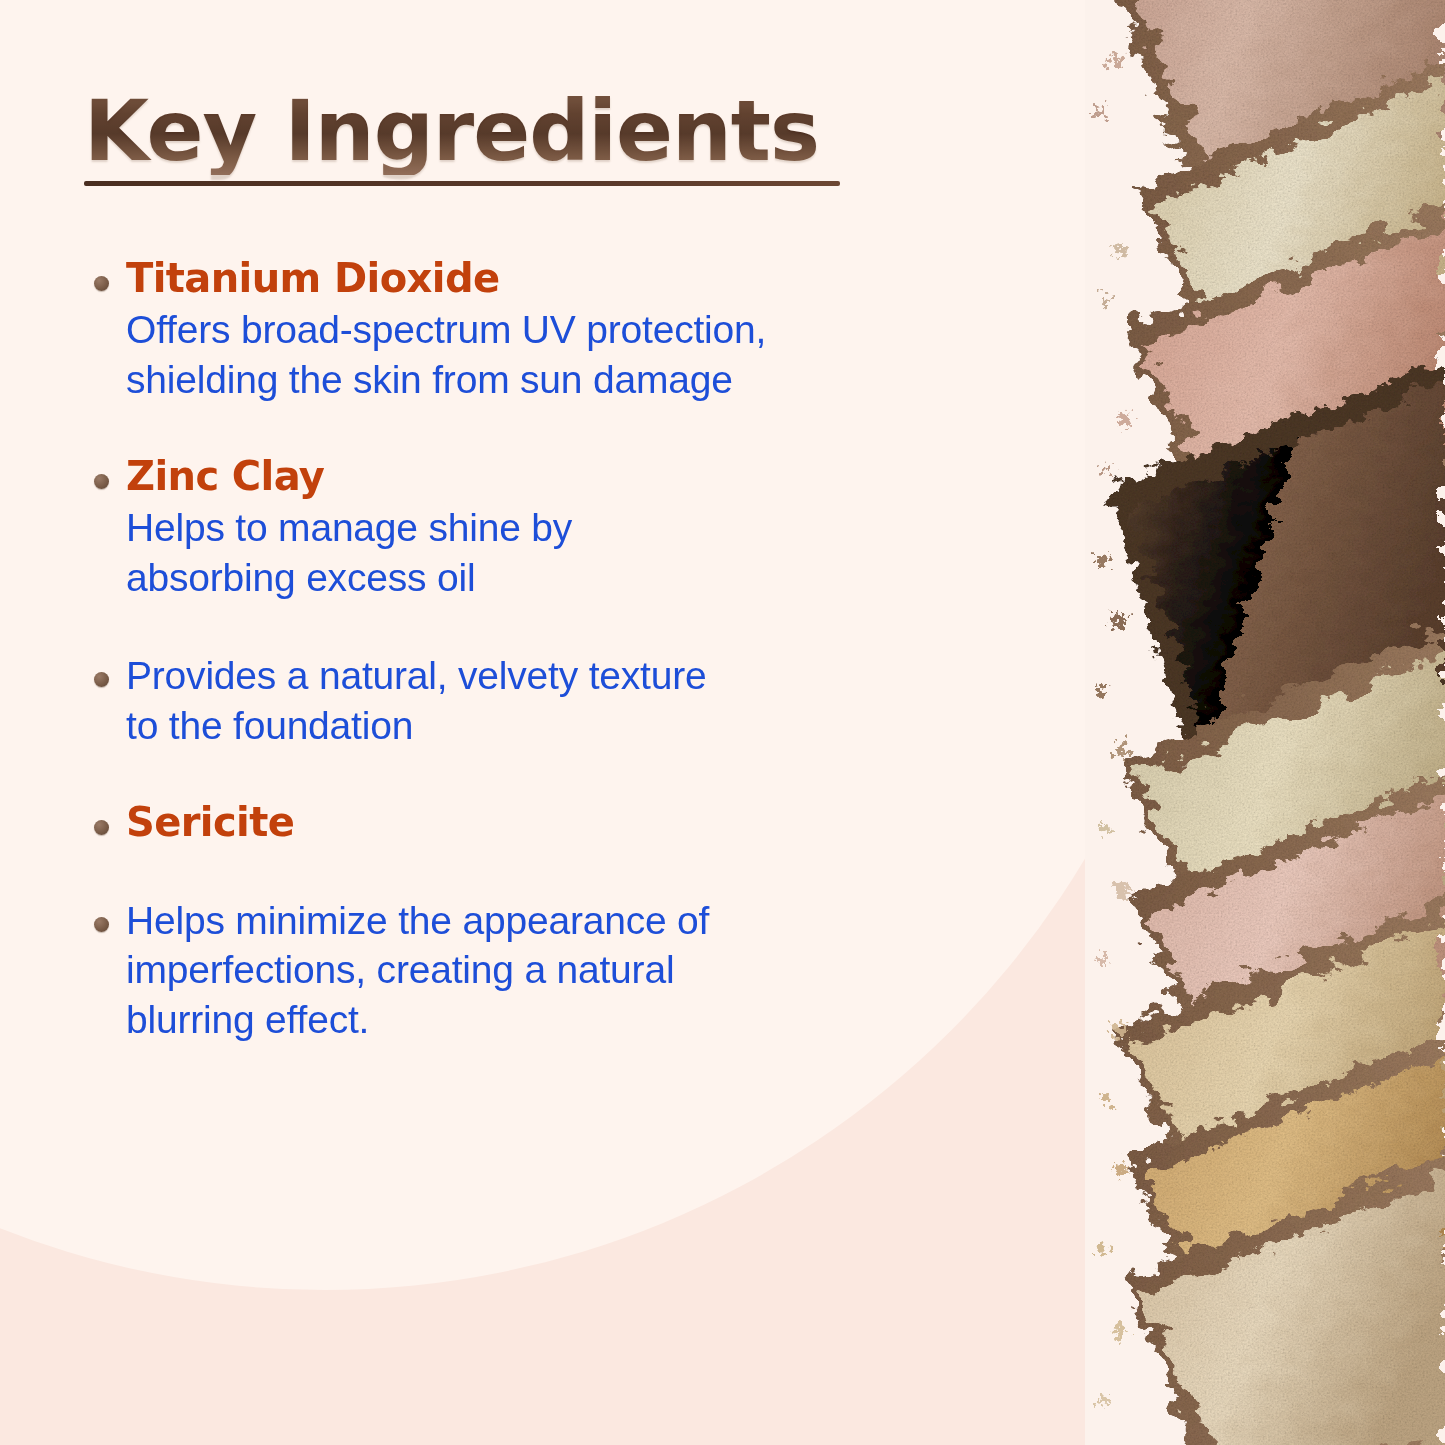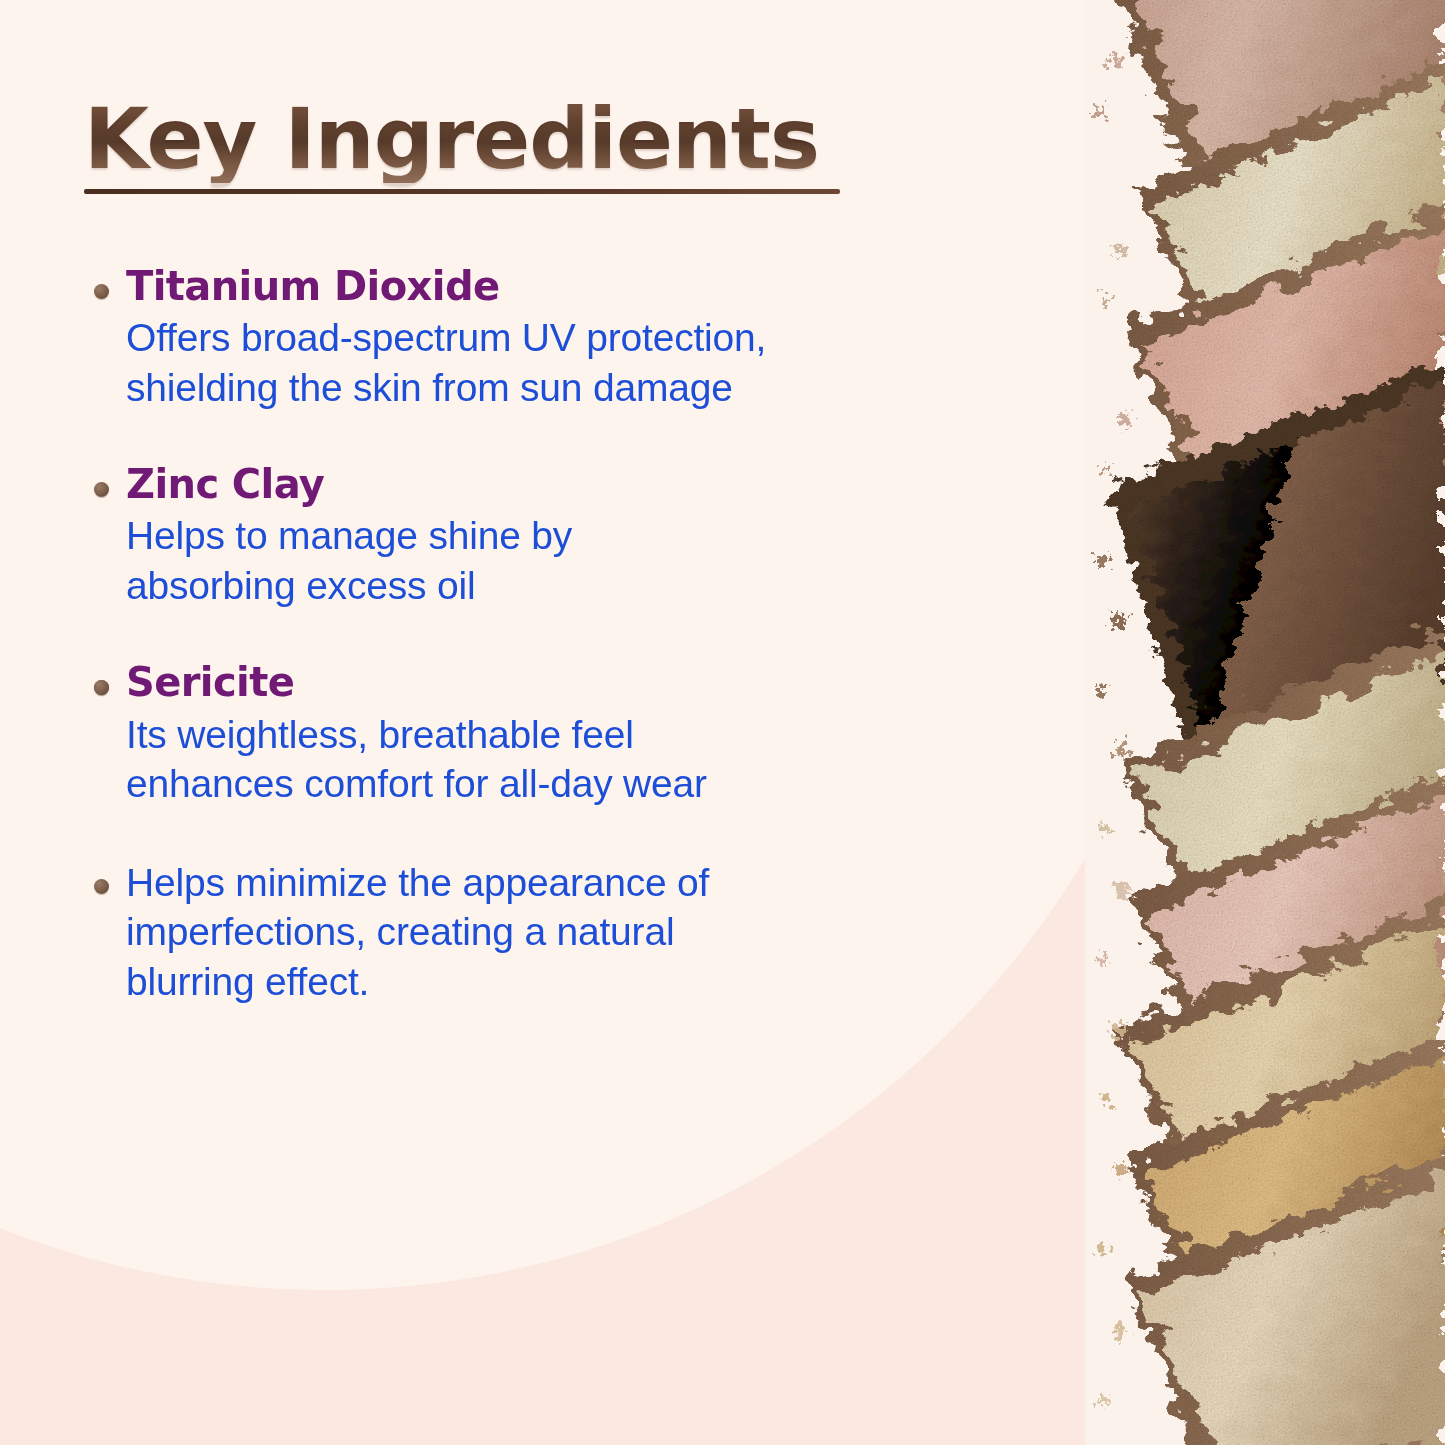--- a/index.html
+++ b/index.html
@@ -31,21 +31,21 @@
   .bg-base {
     position: absolute;
     inset: 0;
     background: #fbe8e0;
   }
 
   
   .content {
     position: absolute;
     left: 0;
-    top: 11px;
+    top: 3px;
     width: 1090px;
     height: 1288px;
   }
 
   .title-wrap {
     position: absolute;
     left: 84px;
     top: 86px;
     width: 780px;
   }
@@ -105,21 +105,21 @@
     background: radial-gradient(circle at 34% 30%, #9a7a66 0%, #7a5c48 55%, #5e4433 100%);
     box-shadow: 0 1px 1px rgba(90, 65, 50, 0.35);
   }
 
   .ingredient-name {
     margin: 0;
     font-family: "DejaVu Sans", sans-serif;
     font-size: 40px;
     font-weight: 700;
     letter-spacing: -0.6px;
-    color: #701a75;
+    color: #c2410c;
     line-height: 1.18;
   }
   .ingredient-desc {
     margin: 3px 0 0 0;
     font-family: "Liberation Sans", sans-serif;
     font-size: 39px;
     font-weight: 300;
     letter-spacing: -0.2px;
     color: #1d4ed8;
     line-height: 1.27;
@@ -163,27 +163,27 @@
 
       <li class="ingredient">
         <span class="bullet"></span>
         <p class="ingredient-name">Zinc Clay</p>
         <p class="ingredient-desc">Helps to manage shine by
 absorbing excess oil</p>
       </li>
 
       <li class="ingredient">
         <span class="bullet"></span>
+        <p class="ingredient-desc">Provides a natural, velvety texture
+to the foundation</p>
       </li>
 
       <li class="ingredient">
         <span class="bullet"></span>
         <p class="ingredient-name">Sericite</p>
-        <p class="ingredient-desc">Its weightless, breathable feel
-enhances comfort for all-day wear</p>
       </li>
 
       <li class="ingredient">
         <span class="bullet"></span>
         <p class="ingredient-desc">Helps minimize the appearance of
 imperfections, creating a natural
 blurring effect.</p>
       </li>
 
     </ul>

